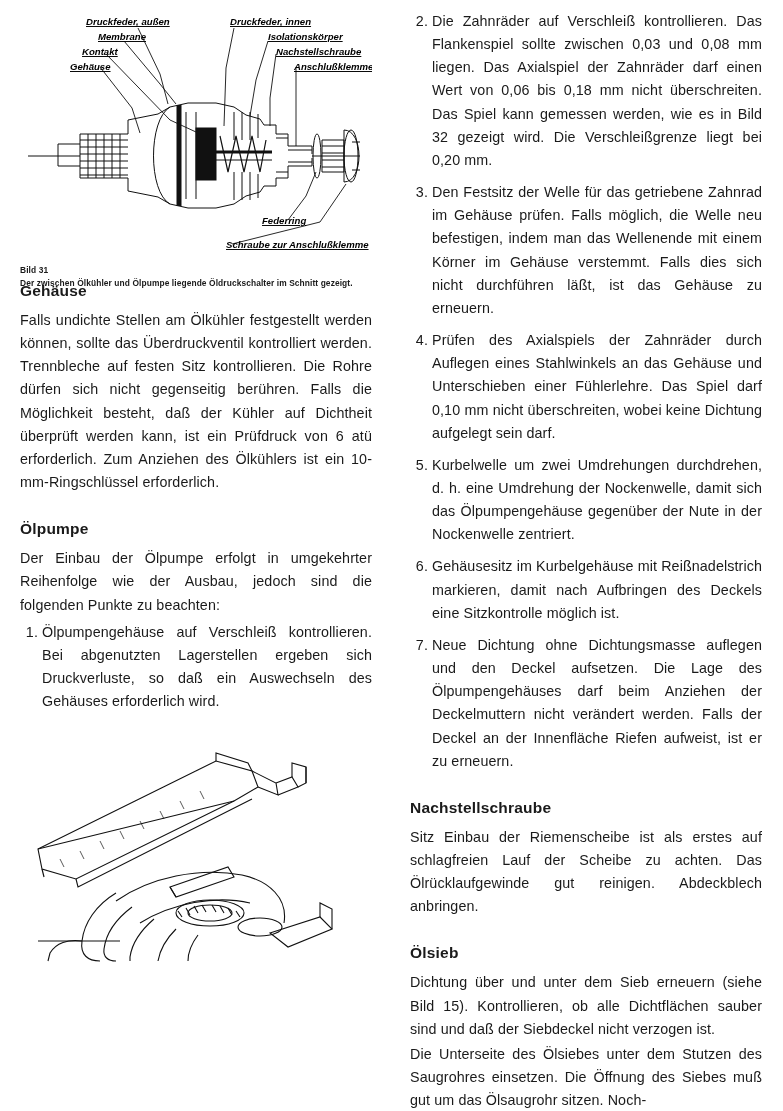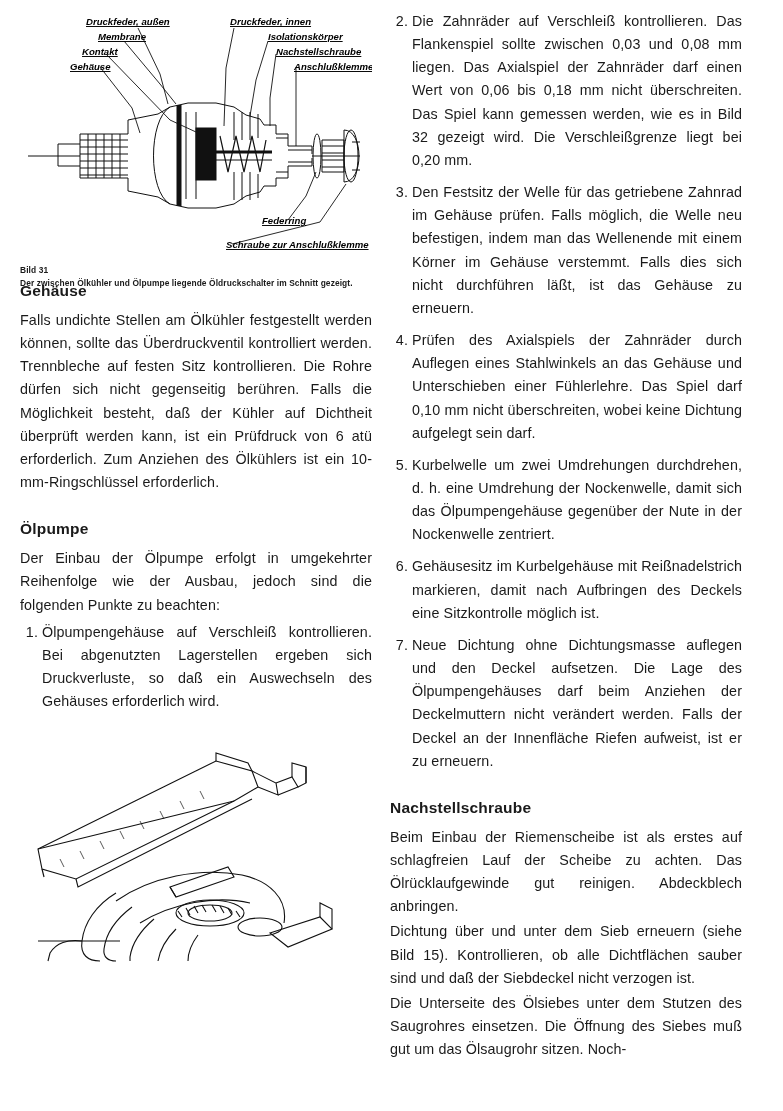--- a/index.html
+++ b/index.html
@@ -11,21 +11,21 @@
     font-family: "Liberation Sans", sans-serif;
     color: #1a1a1a;
     overflow: hidden;
   }
   .page {
     position: relative;
     width: 783px;
     height: 1111px;
     padding: 6px 14px 0 20px;
     display: flex;
-    gap: 18px;
+    gap: 38px;
   }
   .col {
     width: 352px;
     flex: 0 0 352px;
   }
   
   h2.sec {
     font-size: 15.5px;
     font-weight: bold;
     margin: 26px 0 9px 0;
@@ -254,20 +254,21 @@
         <span class="num">6</span>
         <span>Gehäusesitz im Kurbelgehäuse mit Reißnadelstrich markieren, damit nach Aufbringen des Deckels eine Sitzkontrolle möglich ist.</span>
       </li>
       <li>
         <span class="num">7</span>
         <span>Neue Dichtung ohne Dichtungsmasse auflegen und den Deckel aufsetzen. Die Lage des Ölpumpengehäuses darf beim Anziehen der Deckelmuttern nicht verändert werden. Falls der Deckel an der Innenfläche Riefen aufweist, ist er zu erneuern.</span>
       </li>
     </ol>
 
     <h2 class="sec">Nachstellschraube</h2>
-    <p class="body">Beim Einbau der Riemenscheibe ist als erstes auf schlagfreien Lauf der Scheibe zu achten. Das Ölrücklaufgewinde gut reinigen. Abdeckblech anbringen.</p>
-
+    <p class="body">Sitz Einbau der Riemenscheibe ist als erstes auf schlagfreien Lauf der Scheibe zu achten. Das Ölrücklaufgewinde gut reinigen. Abdeckblech anbringen.</p>
+
+    <h2 class="sec">Ölsieb</h2>
     <p class="body">Dichtung über und unter dem Sieb erneuern (siehe Bild 15). Kontrollieren, ob alle Dichtflächen sauber sind und daß der Siebdeckel nicht verzogen ist.</p>
     <p class="body">Die Unterseite des Ölsiebes unter dem Stutzen des Saugrohres einsetzen. Die Öffnung des Siebes muß gut um das Ölsaugrohr sitzen. Noch-</p>
 
   </div>
 
 </div>
 
 </body></html>

